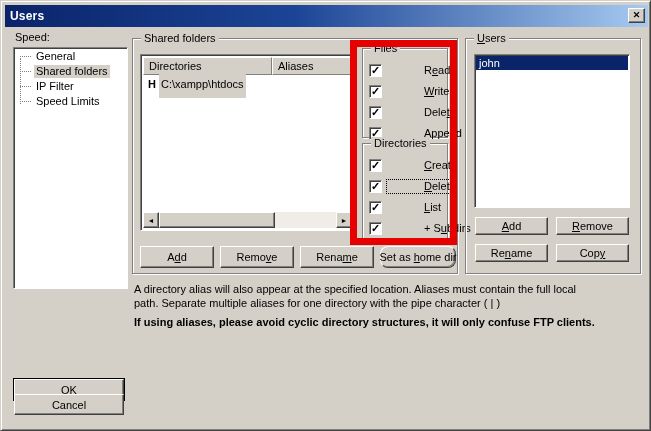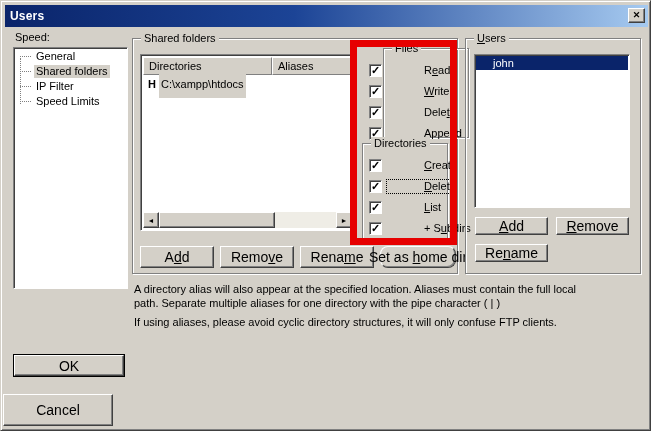--- a/index.html
+++ b/index.html
@@ -73,53 +73,53 @@
   .sb-thumb { width:116px; height:16px; flex:0 0 auto; }
   .sb-spacer { flex:1; }
 
   .cbrow { position:absolute; display:flex; align-items:center; height:14px; }
   .cbx { width:13px; height:13px; background:#fff; border:1px solid; border-color:#808080 #ffffff #ffffff #808080;
          box-shadow: inset 1px 1px 0 #404040; display:flex; align-items:center; justify-content:center; flex:0 0 auto; }
   .check { font-size:11px; font-weight:bold; line-height:10px; margin-top:-1px; }
   .cbl { margin-left:5px; white-space:nowrap; line-height:13px;padding-left:37px; }
   .cbl.focused { outline:1px dotted #000; outline-offset:0px; }
 
-  .gb-files { left:382px; top:47px; width:86px; height:90px;text-align:center; }
+  .gb-files { left:361px; top:47px; width:86px; height:90px;text-align:center; }
   .gb-dirs  { left:361px; top:142px; width:86px; height:98px; }
 
   .btn { position:absolute; display:flex; align-items:center; justify-content:center;
          background:#d4d0c8; border:1px solid; border-color:#ffffff #404040 #404040 #ffffff;
-         box-shadow: inset -1px -1px 0 #808080; font-size:14px; cursor:default; white-space:nowrap; }
+         box-shadow: inset -1px -1px 0 #808080; font-size:11px; cursor:default; white-space:nowrap; }
   .btn-default { box-shadow: inset -1px -1px 0 #808080, 0 0 0 1px #000000; }
 
   .b-add     { left:139px; top:245px; width:74px; height:22px; }
   .b-remove  { left:219px; top:245px; width:74px; height:22px; }
   .b-rename  { left:299px; top:245px; width:74px; height:22px; }
   .b-sethome { left:379px; top:245px; width:76px; height:22px;border-radius:8px; }
 
   
   .red-rect { position:absolute; left:349px; top:39px; width:107px; height:205px;
               border:7px solid #e60000; z-index:99; }
 
   
   .gb-users { left:464px; top:37px; width:176px; height:236px; }
   .users-list { position:absolute; left:473px; top:53px; width:156px; height:154px; }
-  .user-row { height:14px; line-height:14px; padding-left:17px; margin:1px 0 0 1px; margin-right:1px; }
+  .user-row { height:14px; line-height:14px; padding-left:3px; margin:1px 0 0 1px; margin-right:1px; }
   .user-row.selected { background:#0a246a; color:#fff; }
   .b-uadd    { left:474px; top:216px; width:73px; height:18px; }
   .b-uremove { left:555px; top:216px; width:73px; height:18px; }
   .b-urename { left:474px; top:243px; width:73px; height:18px; }
   .b-ucopy   { left:555px; top:243px; width:73px; height:18px; }
 
   
   .note { position:absolute; left:133px; white-space:pre; line-height:14px; }
   .note1 { top:281px; }
-  .note2 { top:314px; }
-  .b-ok     { left:13px; top:354px; width:110px; height:21px; }
-  .b-cancel { left:2px; top:393px; width:110px; height:32px; }
+  .note2 { top:314px;font-weight:bold; }
+  .b-ok     { left:13px; top:378px; width:110px; height:21px; }
+  .b-cancel { left:13px; top:393px; width:110px; height:21px; }
 </style>
 </head>
 <body>
 
 <div class="win">
 
   <div class="titlebar">
     <span class="title-text">Users</span>
     <div class="close-btn">
       <span>✕</span>
@@ -253,20 +253,23 @@
   </div>
   <div class="btn b-uadd">
     <span><span></span><span class="u">A</span><span>dd</span></span>
   </div>
   <div class="btn b-uremove">
     <span><span></span><span class="u">R</span><span>emove</span></span>
   </div>
   <div class="btn b-urename">
     <span><span>Re</span><span class="u">n</span><span>ame</span></span>
   </div>
+  <div class="btn b-ucopy">
+    <span><span>Cop</span><span class="u">y</span><span></span></span>
+  </div>
 
   <div class="note note1">A directory alias will also appear at the specified location. Aliases must contain the full local
 path. Separate multiple aliases for one directory with the pipe character ( | )</div>
   <div class="note note2">If using aliases, please avoid cyclic directory structures, it will only confuse FTP clients.</div>
 
   <div class="btn btn-default b-ok">OK</div>
   <div class="btn b-cancel">Cancel</div>
 
 </div>
 

